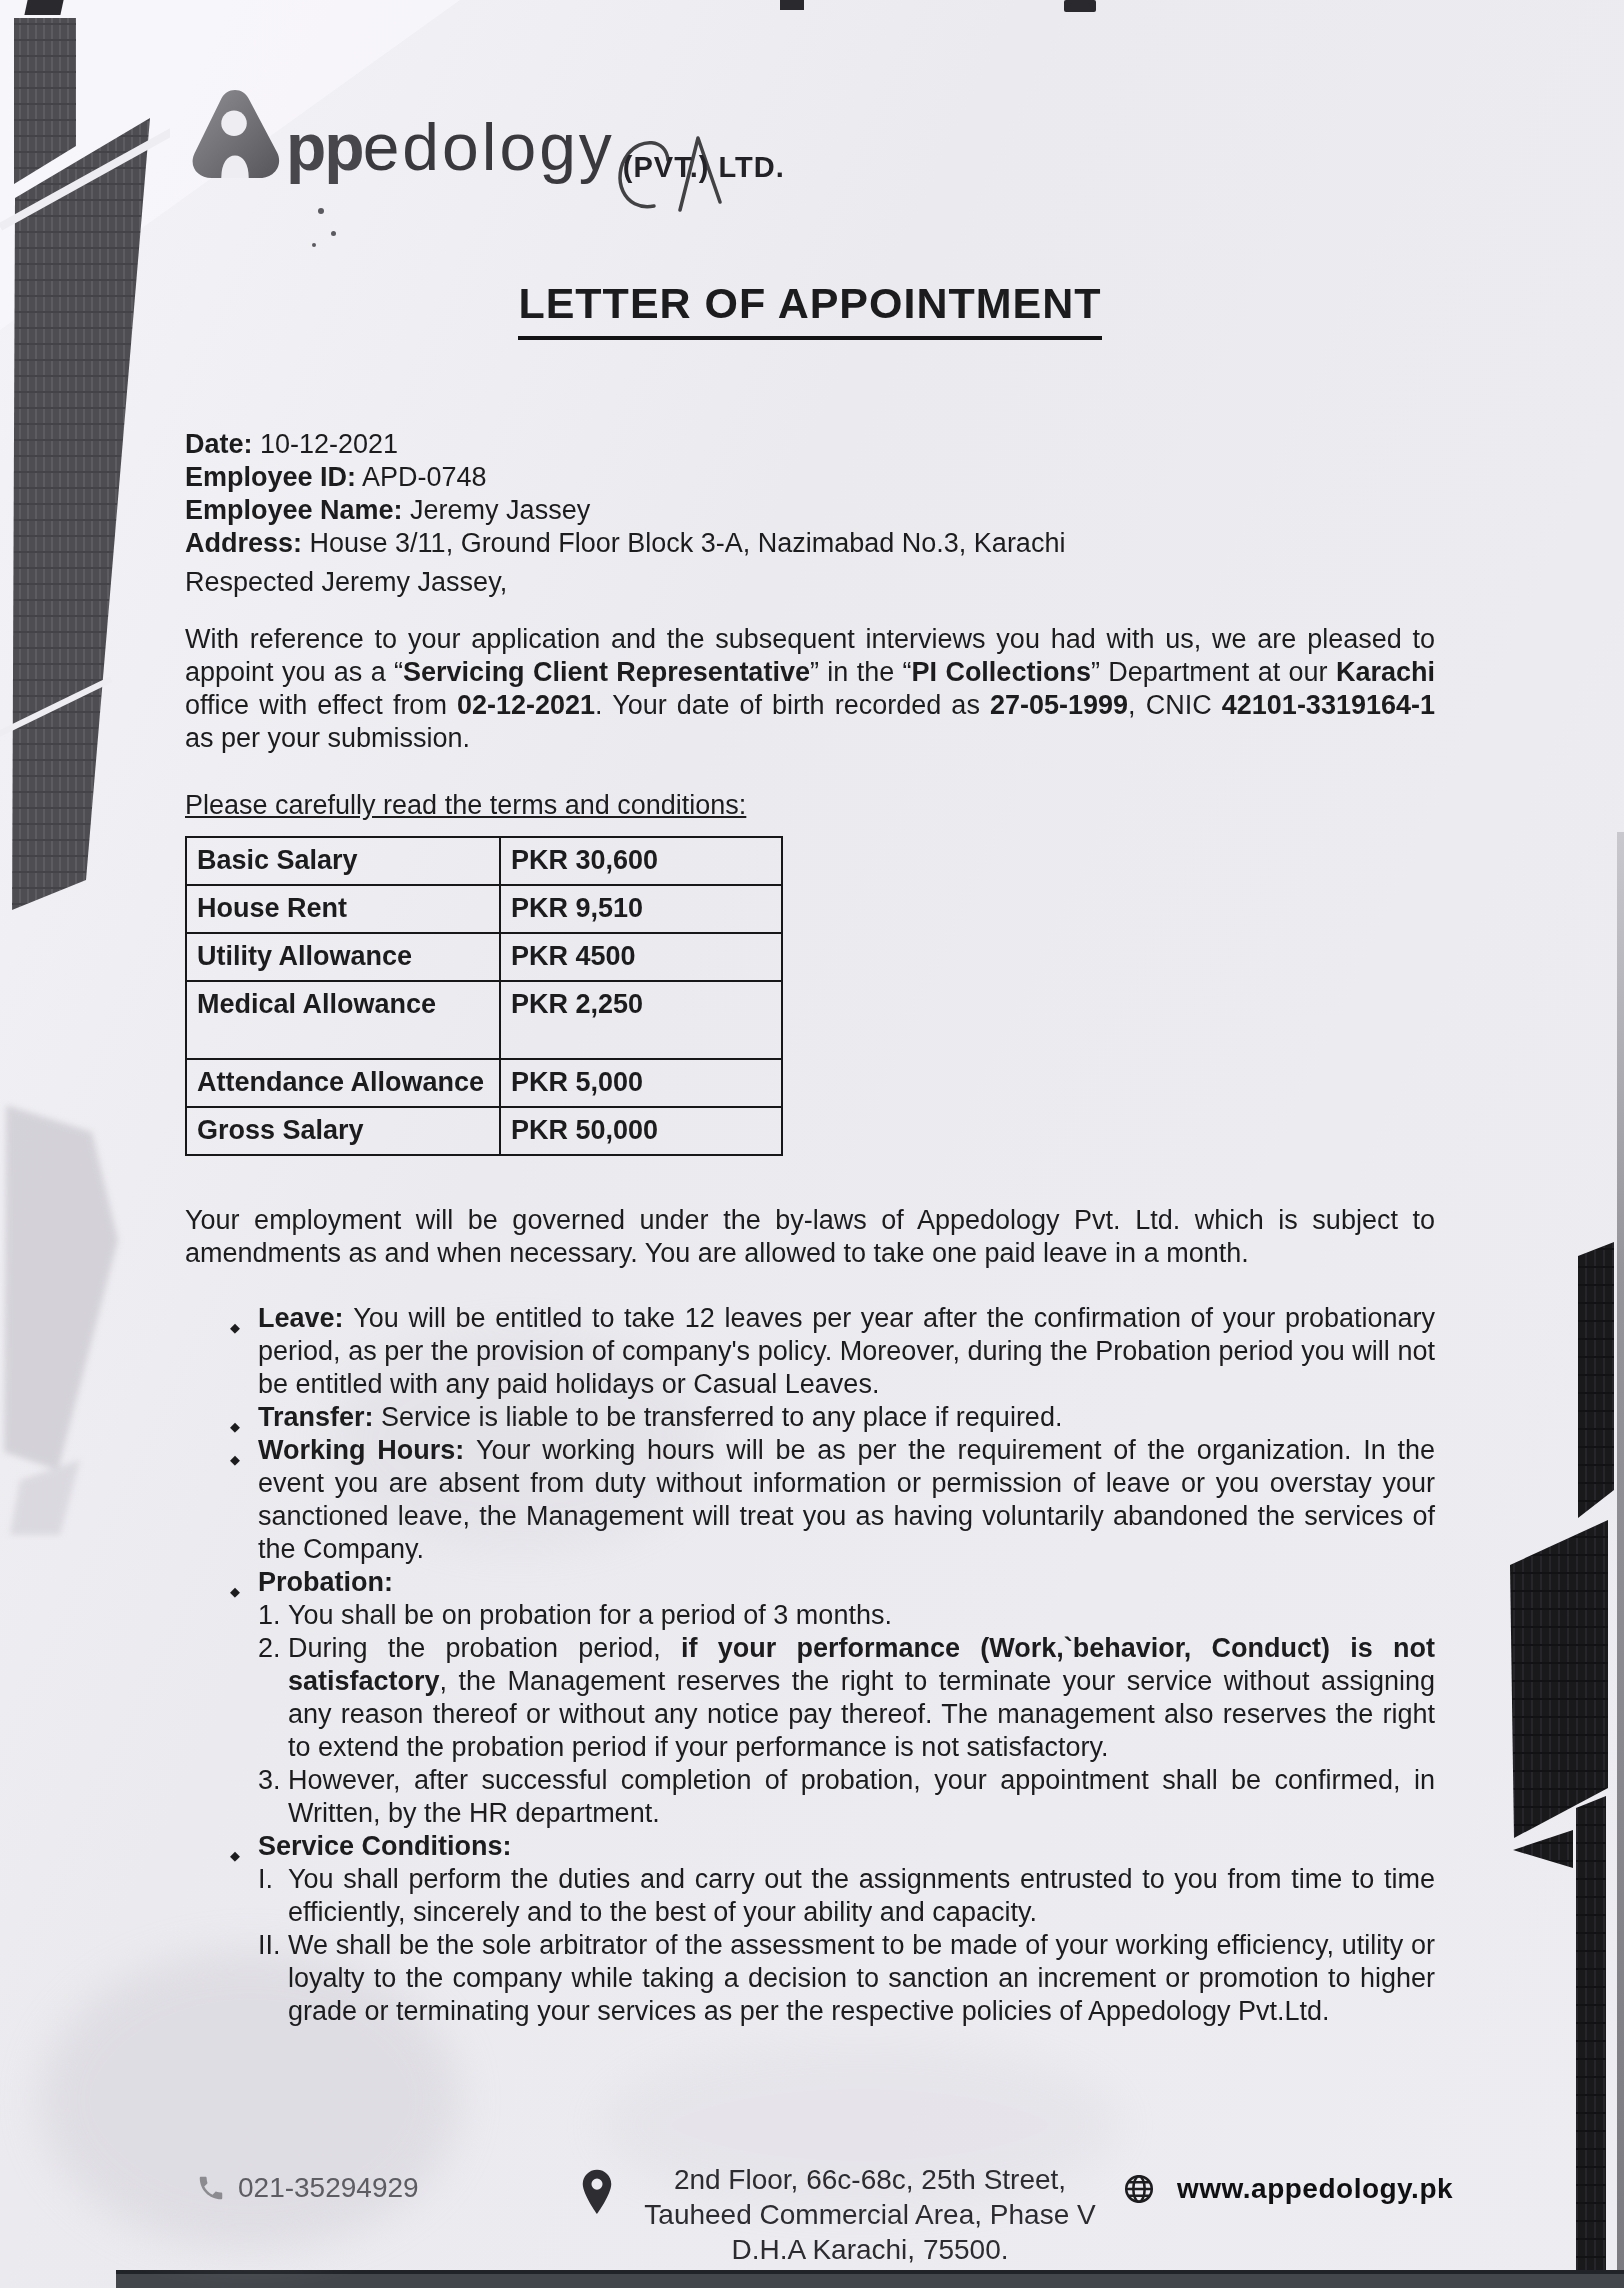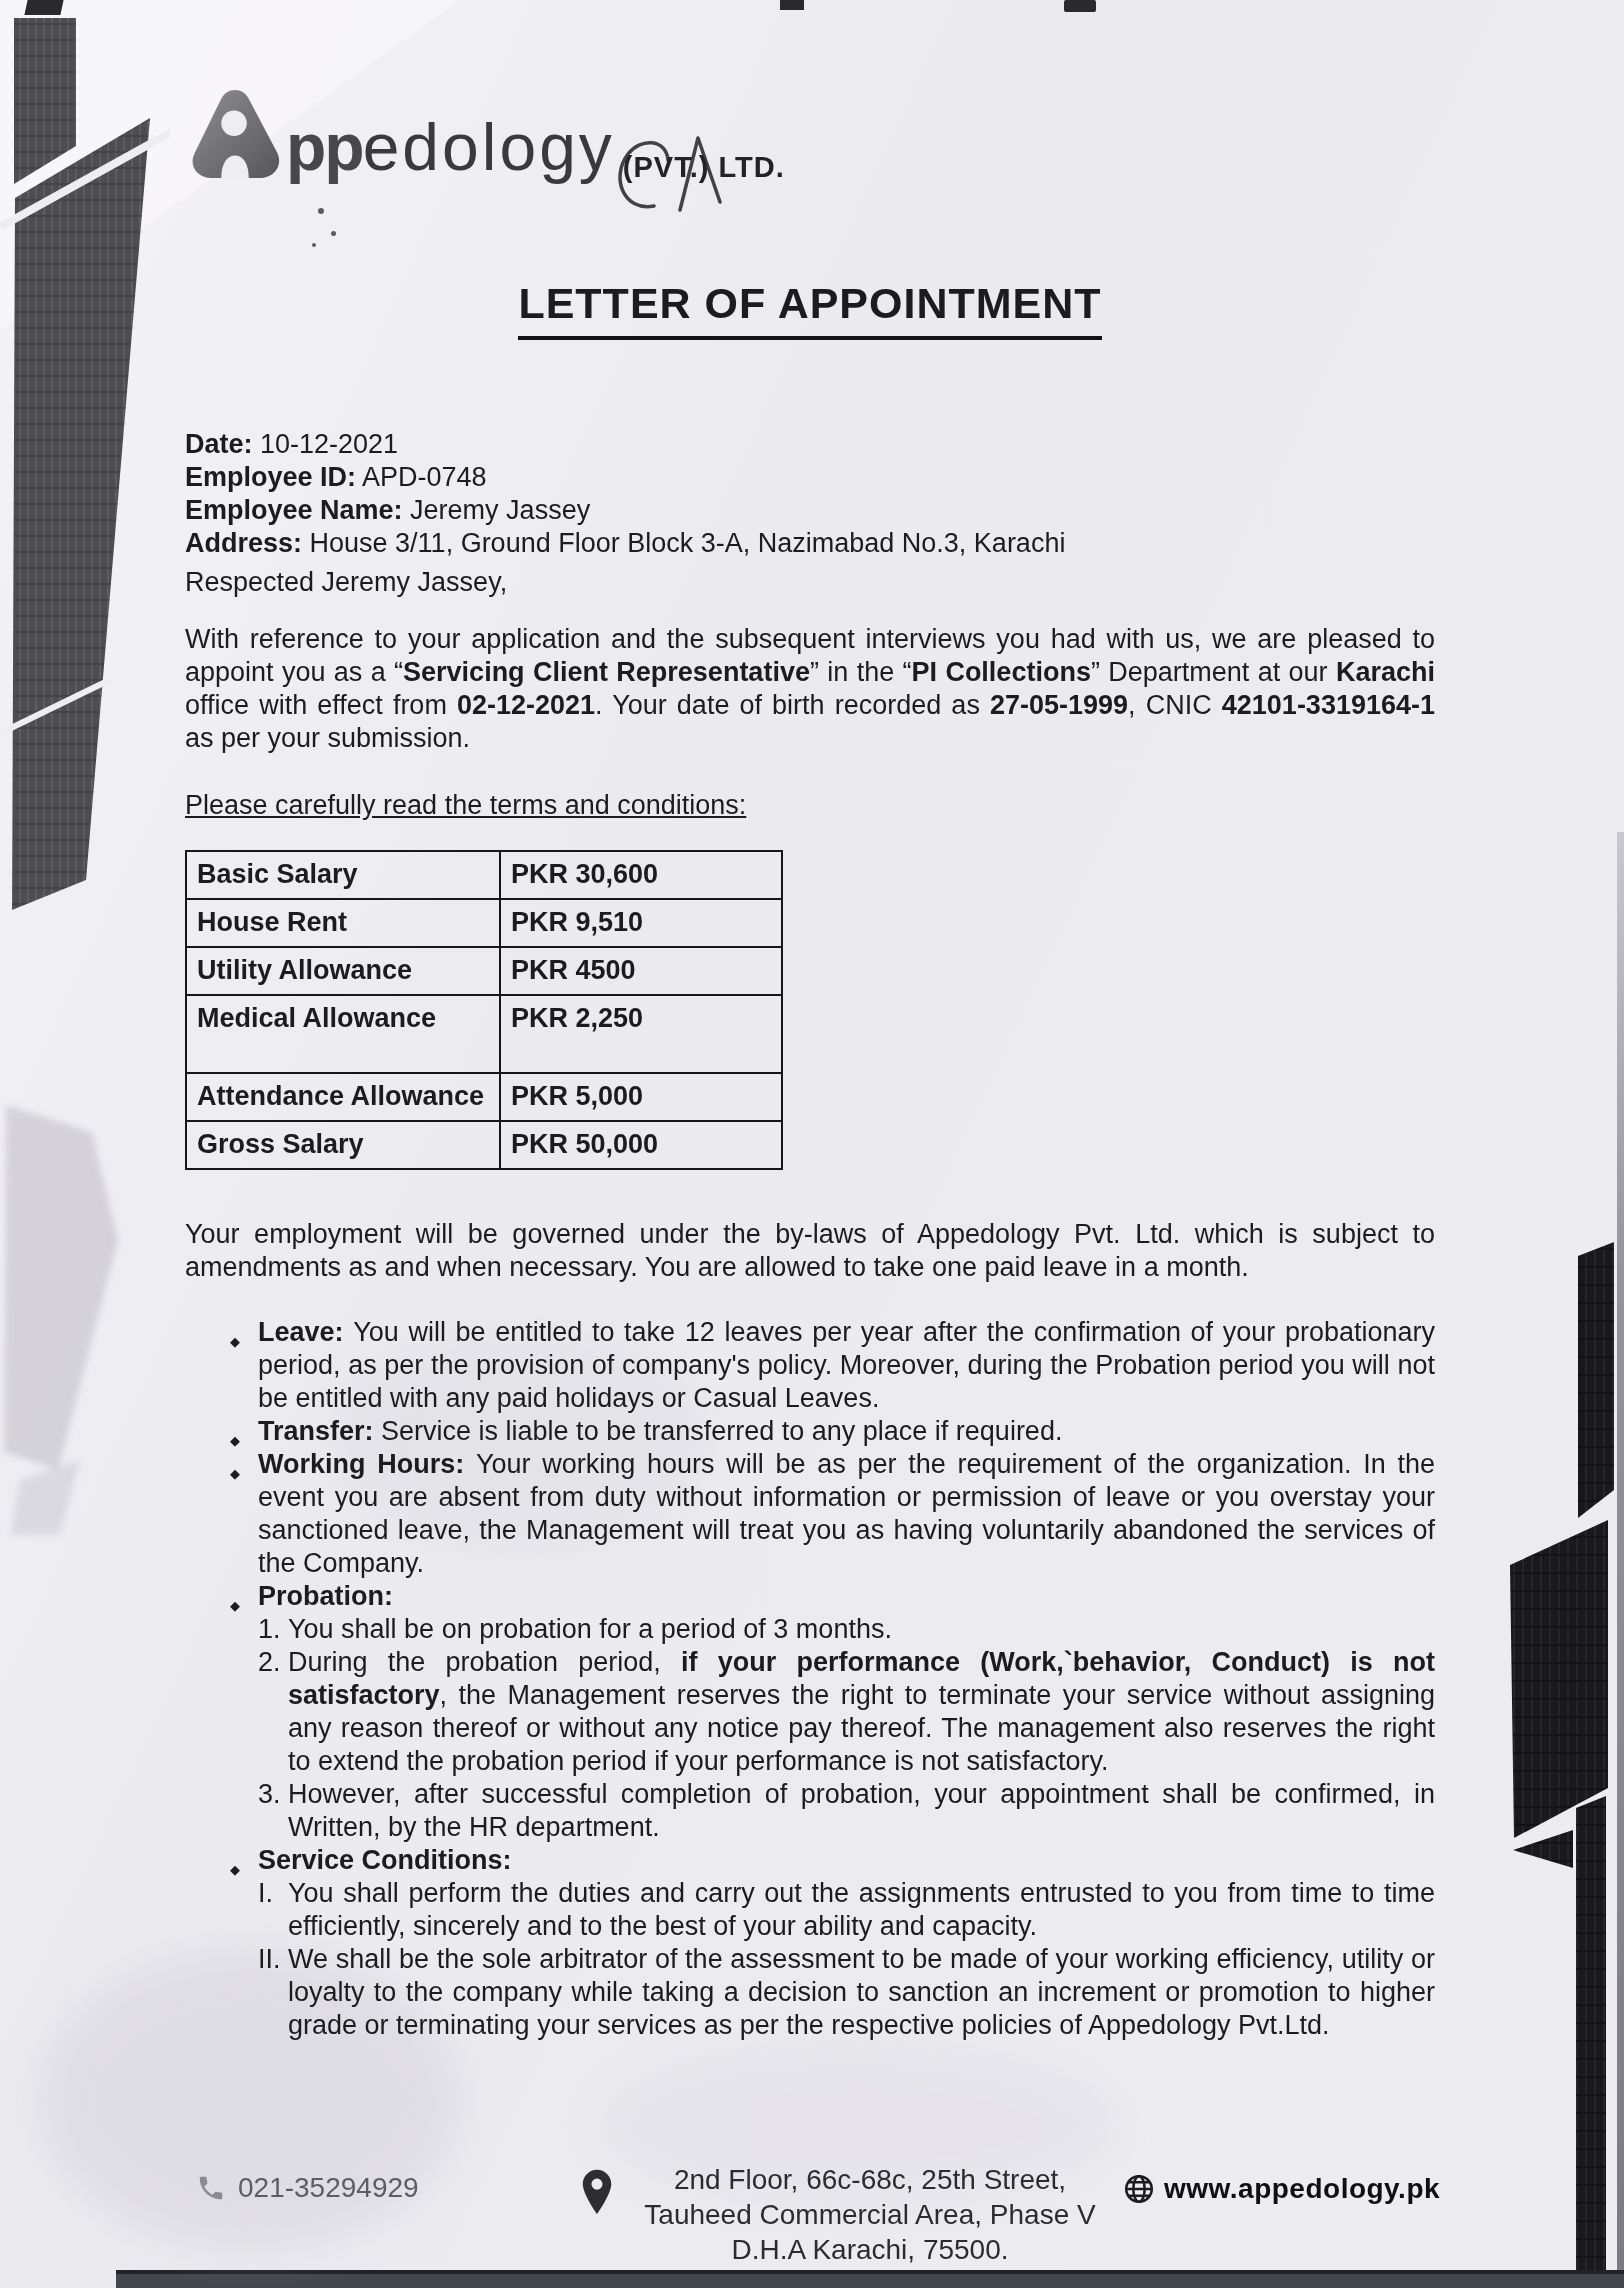--- a/index.html
+++ b/index.html
@@ -33,21 +33,21 @@
   
   .content{position:absolute;left:185px;top:278px;width:1250px;font-size:27px;line-height:33px;}
   .title{margin:0 0 100px 0;text-align:center;font-size:43px;line-height:50px;letter-spacing:1px;}
   .title span{border-bottom:4px solid #131315;padding-bottom:9px;font-weight:700;}
   .meta p{margin:0;}
   .meta b{font-weight:700;}
   .salutation{margin:6px 0 0 0;}
   .para{margin:24px 0 0 0;text-align:justify;}
   .terms-note{margin:34px 0 0 0;text-decoration:underline;}
 
-  table.salary{border-collapse:collapse;margin-top:28px;}
+  table.salary{border-collapse:collapse;margin-top:14px;}
   table.salary td{border:2.5px solid #17171a;font-weight:700;padding:6px 10px 7px 10px;vertical-align:middle;}
   table.salary{border:1px solid #17171a;}
   table.salary td.c1{width:292px;}
   table.salary td.c2{width:260px;}
   table.salary tr:nth-child(4) td{padding-bottom:37px;}
 
   .governance{margin-top:48px;text-align:justify;}
 
   ul.terms{list-style:none;margin:32px 0 0 73px;padding:0;}
   ul.terms>li{position:relative;text-align:justify;}
@@ -56,21 +56,21 @@
   ol.sub{list-style:none;margin:0 0 0 30px;padding:0;}
   ol.sub>li{position:relative;text-align:justify;}
   .num-marker{position:absolute;left:-30px;top:0;width:26px;text-align:left;}
 
   
   .footer{position:absolute;left:0;top:2158px;width:1376px;height:110px;font-size:28px;}
   .f-phone{position:absolute;left:196px;top:14px;display:flex;align-items:center;gap:12px;color:#5c5c62;}
   .f-phone svg{width:30px;height:30px;}
   .f-address{position:absolute;left:620px;top:4px;width:500px;text-align:center;color:#2c2c30;line-height:35px;}
   .f-address .pin{position:absolute;left:-42px;top:6px;width:38px;height:48px;}
-  .f-web{position:absolute;left:1122px;top:14px;display:flex;align-items:center;gap:8px;}
+  .f-web{position:absolute;left:1122px;top:14px;display:flex;align-items:center;gap:21px;}
   .f-web svg{width:34px;height:34px;}
   .f-web span{font-weight:700;color:#101013;letter-spacing:.5px;}
   .pen{position:absolute;left:588px;top:126px;width:160px;height:96px;opacity:.88;}
 </style>
 </head>
 <body>
 
 <div class="page">
 
   <svg class="deco deco-left" width="170" height="1540" viewBox="0 0 170 1540">

